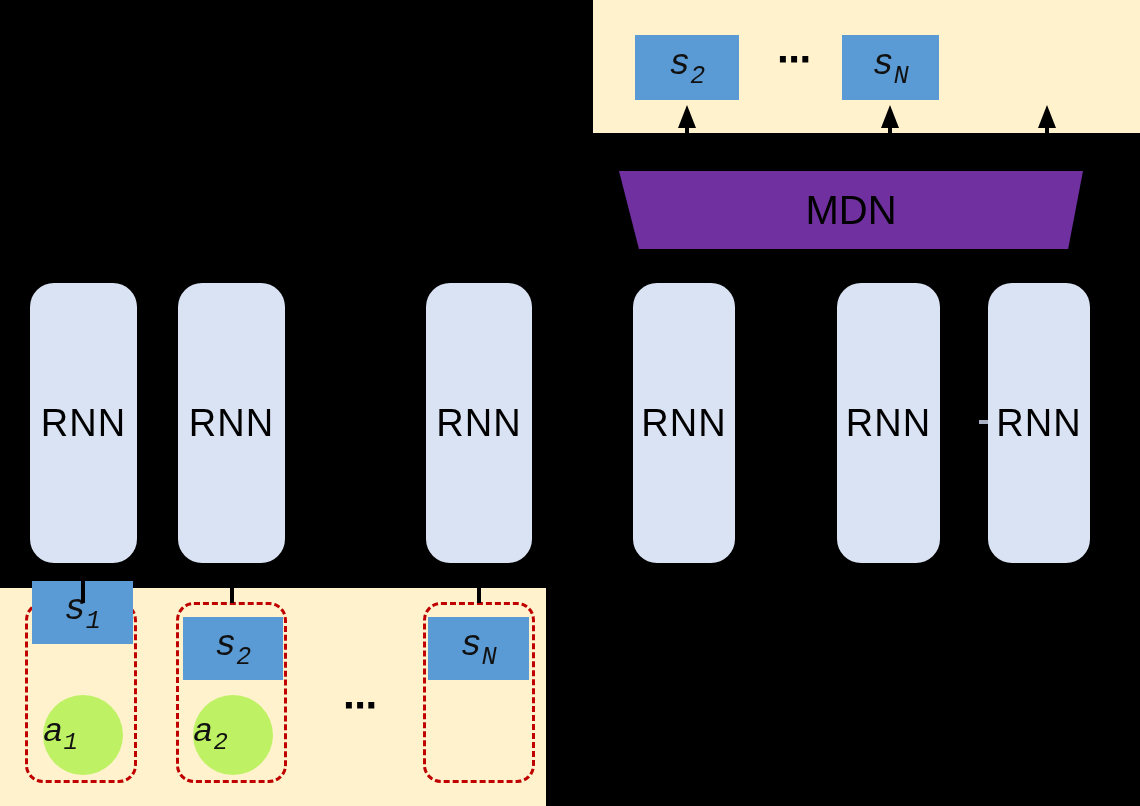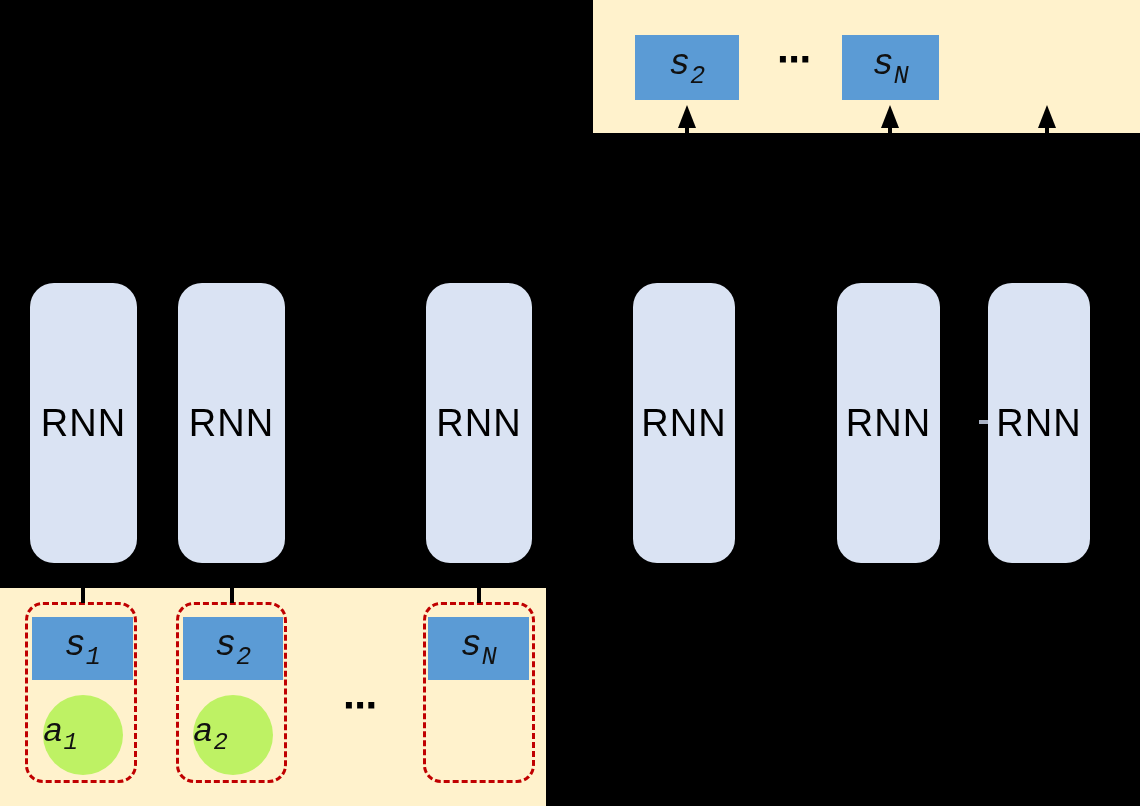--- a/index.html
+++ b/index.html
@@ -121,20 +121,23 @@
   <div class="panel" id="output-panel">
     <div class="state-box" style="left:42px; top:35px; width:104px; height:65px;">
       <span class="math"><span class="base">s</span><sub>2</sub></span>
     </div>
     <div class="ellipsis" style="left:171px; top:42px; width:60px;">⋯</div>
     <div class="state-box" style="left:249px; top:35px; width:97px; height:65px;">
       <span class="math"><span class="base">s</span><sub>N</sub></span>
     </div>
   </div>
 
+  <div id="mdn-trapezoid">
+    <span>MDN</span>
+  </div>
 
   <div class="rnn-box" style="left:30px;  width:107px;">
       <span>RNN</span>
     </div>
   <div class="rnn-box" style="left:178px; width:107px;">
       <span>RNN</span>
     </div>
   <div class="rnn-box" style="left:426px; width:106px;">
       <span>RNN</span>
     </div>
@@ -147,21 +150,21 @@
   <div class="rnn-box" style="left:988px; width:102px;">
       <span>RNN</span>
     </div>
 
   <div class="panel" id="input-panel"></div>
 
   <div class="dashed-unit" style="left:25px;  width:112px;"></div>
   <div class="dashed-unit" style="left:176px; width:111px;"></div>
   <div class="dashed-unit" style="left:423px; width:112px;"></div>
 
-  <div class="state-box" style="left:32px; top:617px; width:101px; height:63px;">
+  <div class="state-box" style="left:32px; top:581px; width:101px; height:63px;">
     <span class="math"><span class="base">s</span><sub>1</sub></span>
   </div>
   <div class="state-box" style="left:183px; top:617px; width:100px; height:63px;">
     <span class="math"><span class="base">s</span><sub>2</sub></span>
   </div>
   <div class="state-box" style="left:428px; top:617px; width:101px; height:63px;">
     <span class="math"><span class="base">s</span><sub>N</sub></span>
   </div>
 
   <div class="action-circle" style="left:43px;">

